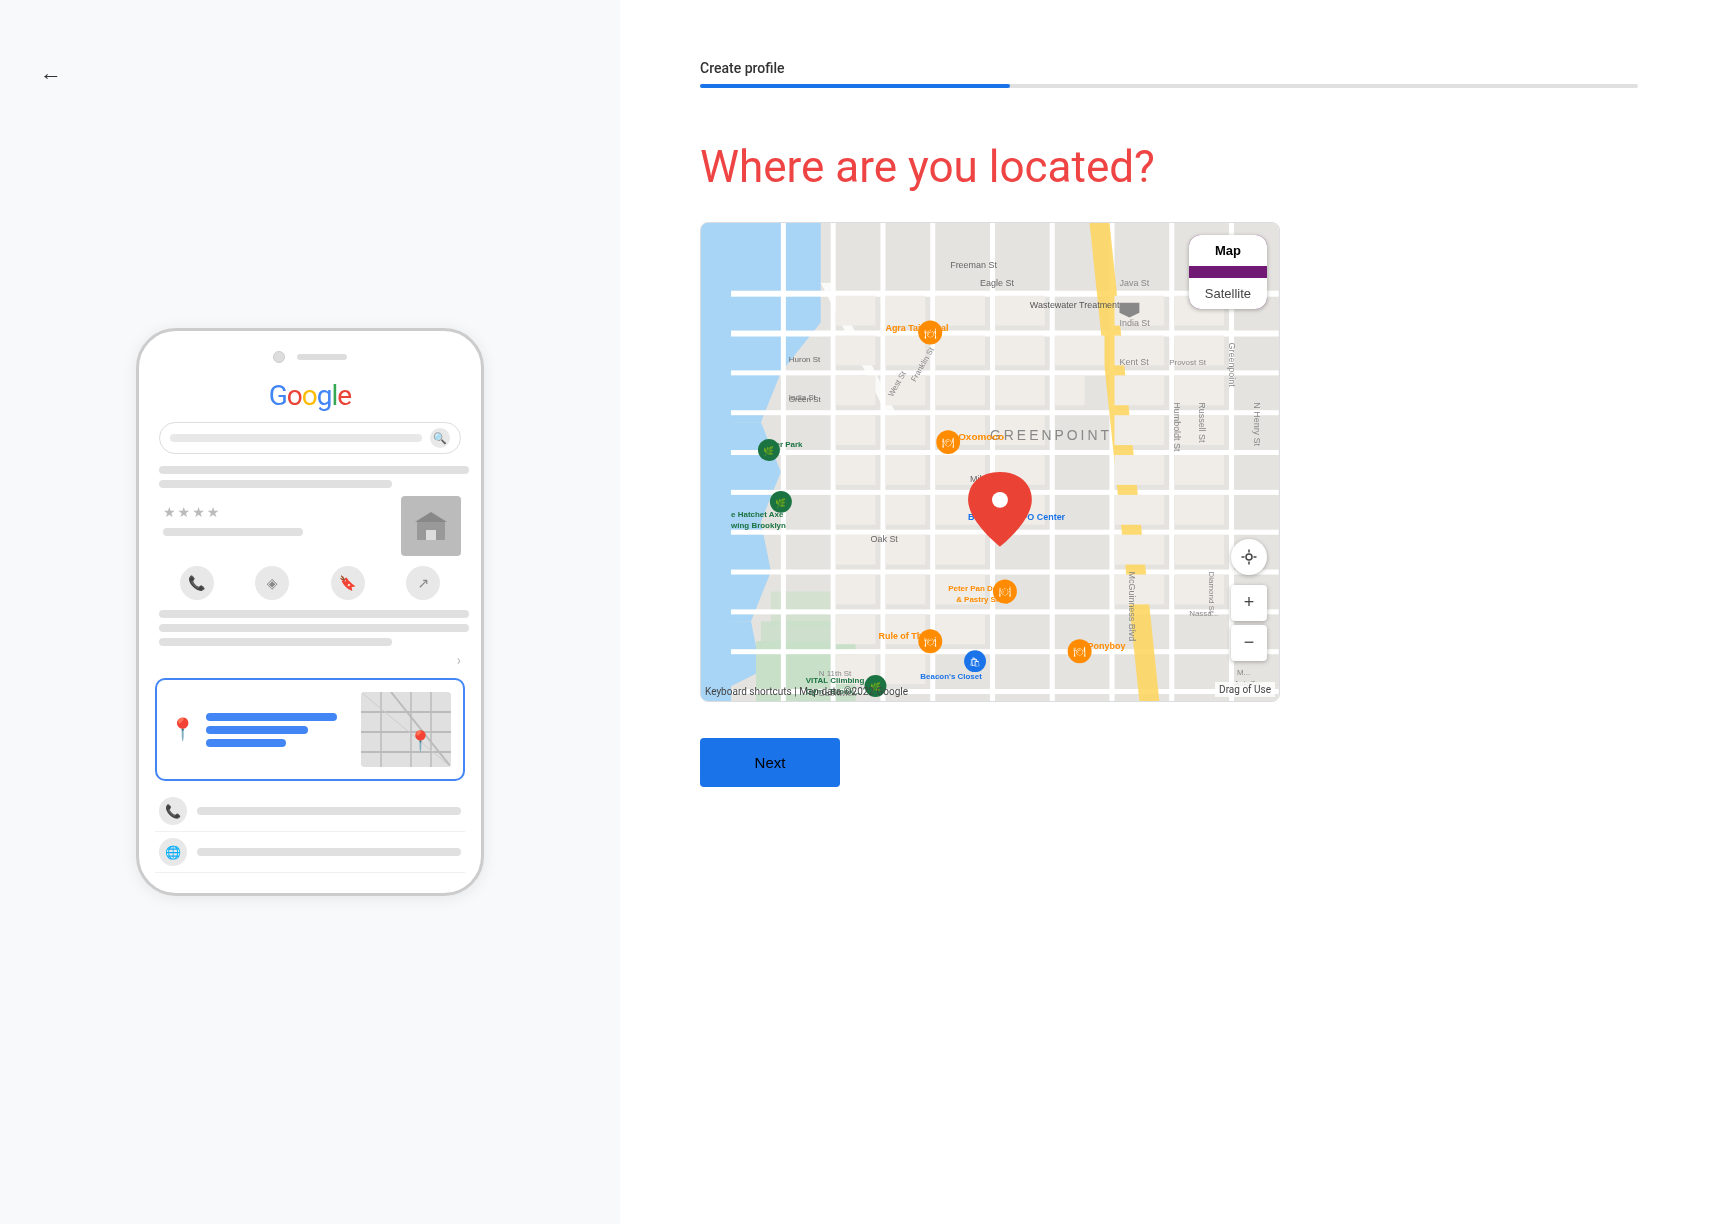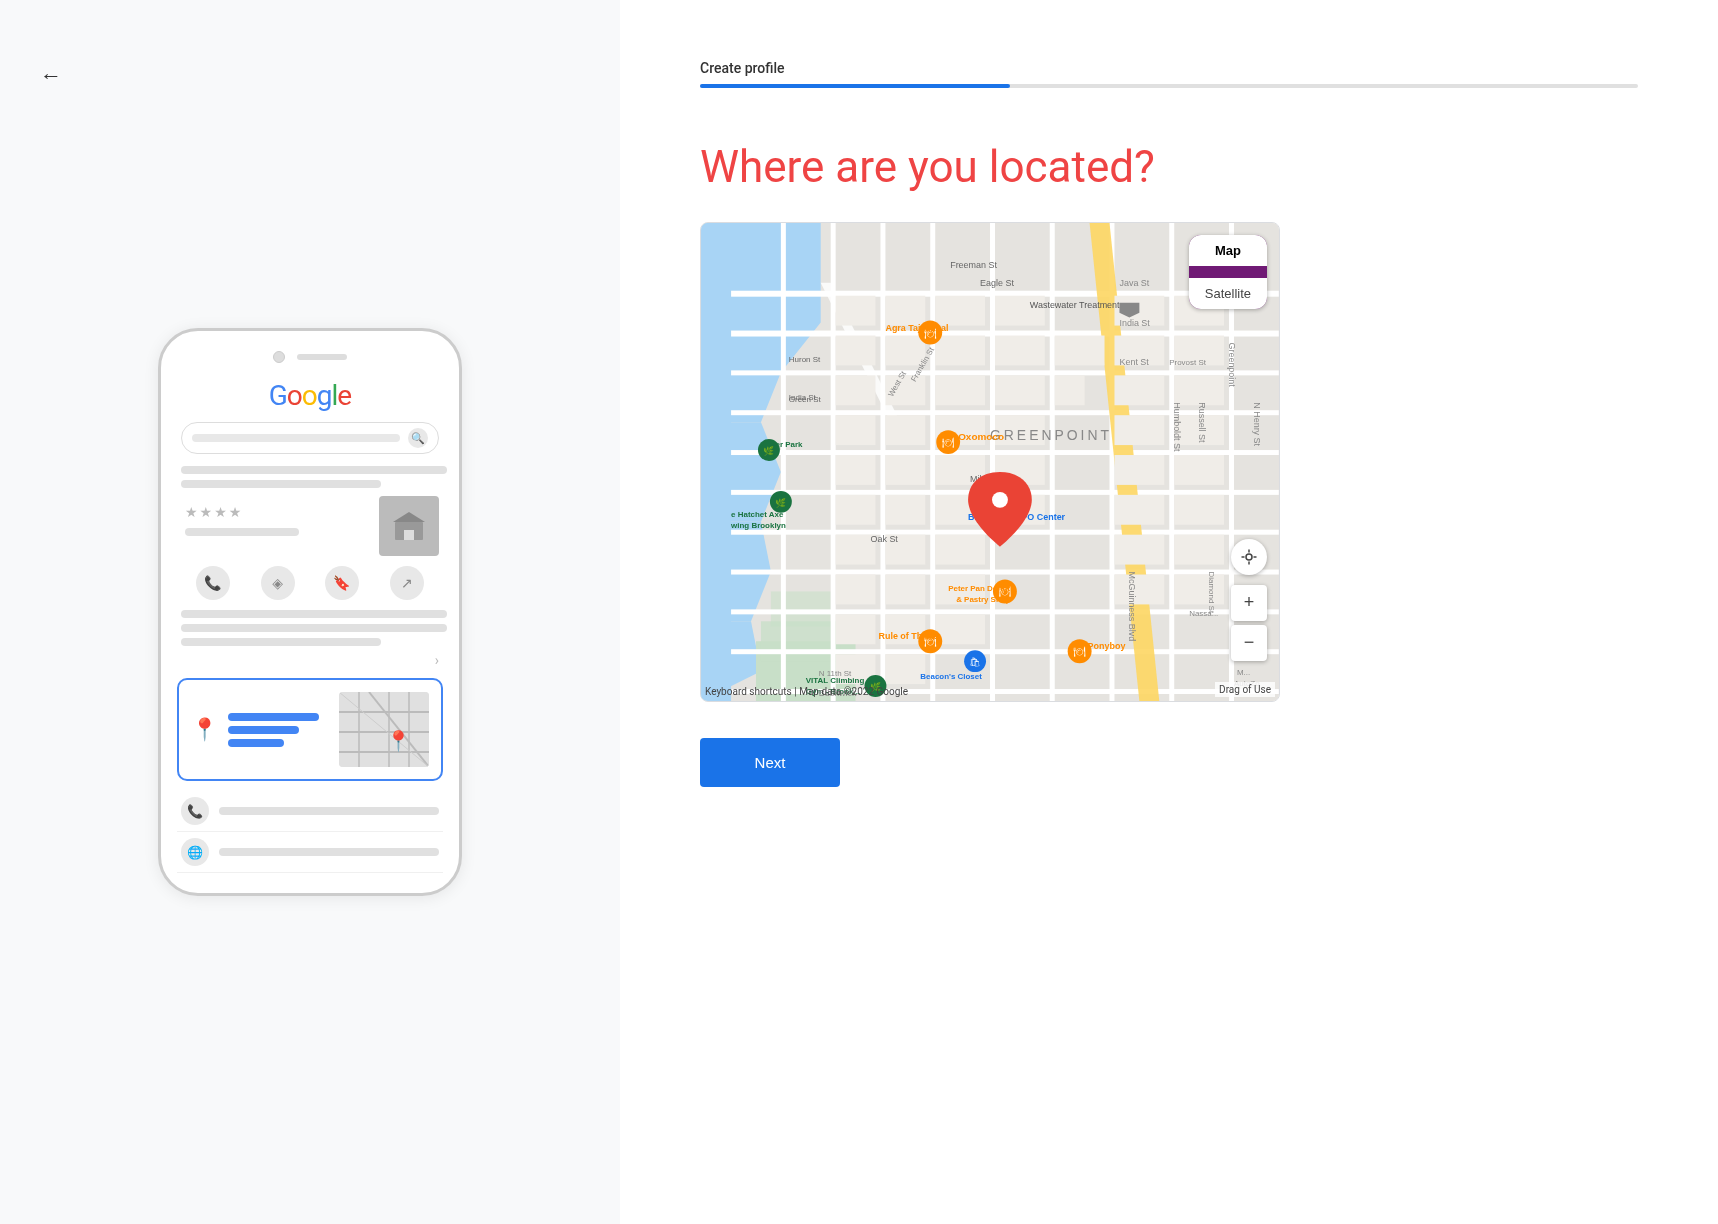--- a/index.html
+++ b/index.html
@@ -33,21 +33,21 @@
       font-size: 22px;
       color: #333;
       background: none;
       border: none;
       display: flex;
       align-items: center;
     }
 
     
     .phone-mockup {
-      width: 304px;
+      width: 348px;
       background: #fff;
       border-radius: 40px;
       border: 3px solid #ccc;
       padding: 20px 16px;
       position: relative;
       box-shadow: 0 2px 16px rgba(0,0,0,0.08);
     }
 
     .phone-top-bar {
       display: flex;
@@ -421,21 +421,21 @@
     
     .map-svg {
       width: 100%;
       height: 100%;
     }
 
     
     .next-button {
       margin-top: 36px;
       background: #1a73e8;
-      color: #ffffff;
+      color: #000000;
       border: none;
       border-radius: 4px;
       padding: 16px 36px;
       font-size: 15px;
       font-weight: 500;
       cursor: pointer;
       width: 140px;
       text-align: center;
     }
   </style>

